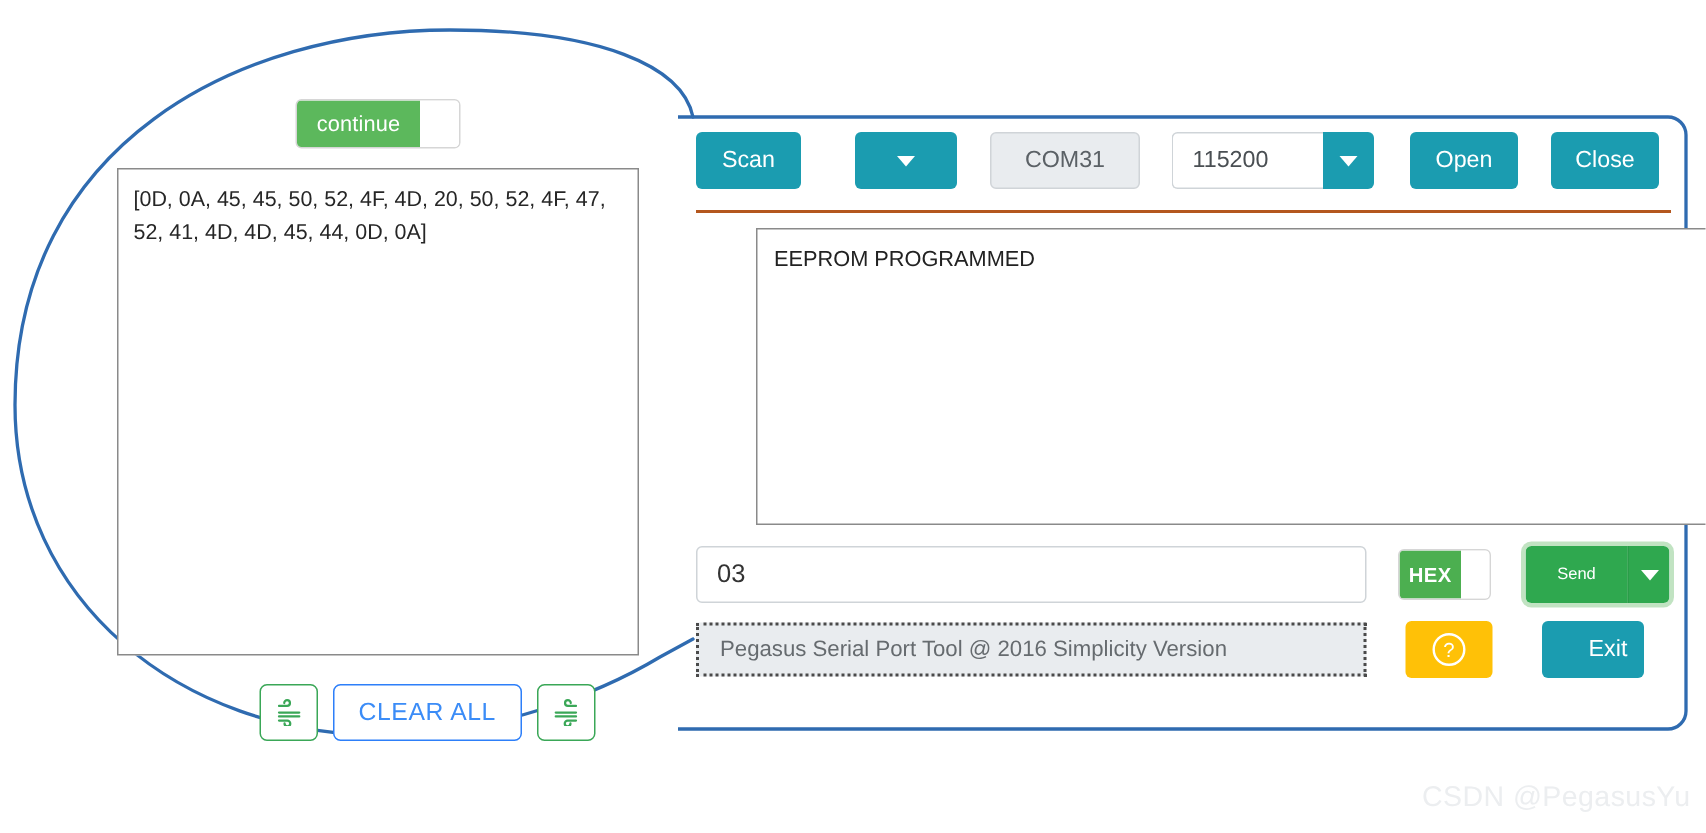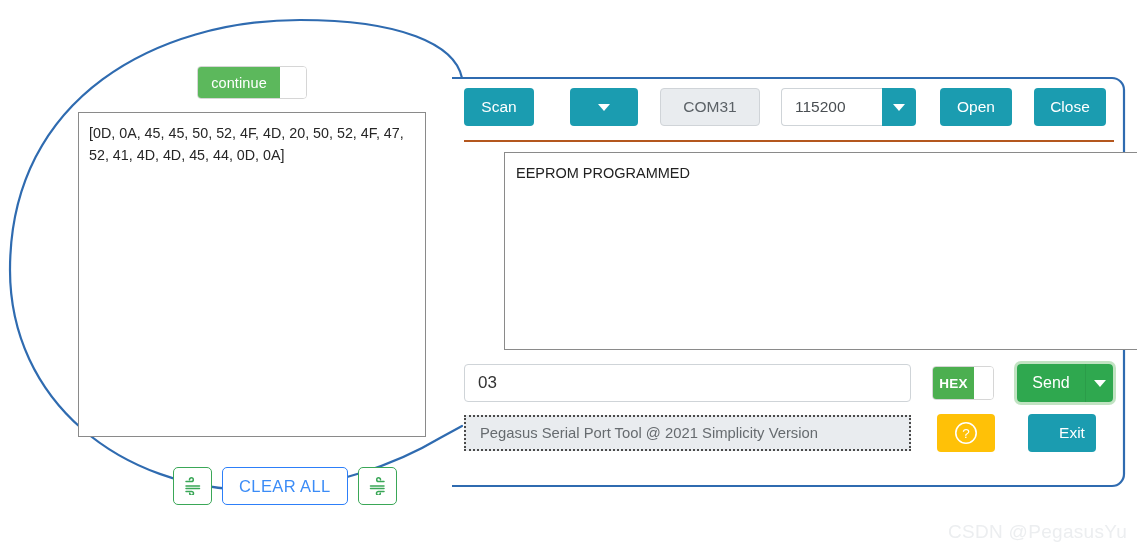--- a/index.html
+++ b/index.html
@@ -29,21 +29,21 @@
   .continue-toggle .off { flex:1 1 auto; background:#ffffff; }
 
   .hexbox {
     position:absolute; left:78px; top:112px; width:348px; height:325px;
     border:1px solid #8a8a8a; background:#ffffff;
     padding:9px 10px; font-size:14.3px; color:#262626;
     line-height:22px; white-space:normal; word-break:break-word;
     overflow:hidden;
   }
 
-  .left-btns { position:absolute; left:173px; top:467px; height:38px; display:flex; gap:10px; align-items:center; }
+  .left-btns { position:absolute; left:173px; top:456px; height:38px; display:flex; gap:10px; align-items:center; }
   .icon-btn {
     width:39px; height:38px; border:1px solid #3aa757; border-radius:5px;
     background:#fff; display:flex; align-items:center; justify-content:center;
   }
   .clear-btn {
     height:38px; padding:0 16px; border:1px solid #2d7ff9; border-radius:5px;
     background:#fff; color:#3b8cf7; font-size:16.5px; letter-spacing:.4px;
     display:flex; align-items:center; justify-content:center; white-space:nowrap;
   }
 
@@ -99,21 +99,21 @@
     flex:0 0 41px; background:#4caf50; color:#fff; font-size:13.5px; font-weight:bold;
     display:flex; align-items:center; justify-content:center; letter-spacing:.3px;
   }
   .hex-toggle .off { flex:1 1 auto; background:#fff; }
   .send-split {
     display:flex; height:38px; border-radius:4px; overflow:hidden;
     box-shadow:0 0 0 3px rgba(76,175,80,.35);
   }
   .send-main {
     background:#2fa84f; color:#fff; width:68px; display:flex; align-items:center; justify-content:center;
-    font-size:16px;
+    font-size:11px;
   }
   .send-caret {
     background:#2fa84f; width:28px; display:flex; align-items:center; justify-content:center;
     border-left:1px solid #2b9c49;
   }
 
   .statusrow { position:absolute; left:9px; top:344px; height:38px; width:650px; display:flex; align-items:center; }
   .statusbar {
     width:447px; height:36px; background:#e9ecef; border:2px dotted #4a4a4a;
     display:flex; align-items:center; padding-left:14px; color:#666b6f; font-size:14.8px;
@@ -213,21 +213,21 @@
       </div>
       <div class="send-split">
         <div class="send-main">Send</div>
         <div class="send-caret">
           <span class="caret-glyph"></span>
         </div>
       </div>
     </div>
 
     <div class="statusrow">
-      <div class="statusbar">Pegasus Serial Port Tool @ 2021 Simplicity Version</div>
+      <div class="statusbar">Pegasus Serial Port Tool @ 2016 Simplicity Version</div>
       <div class="help-btn">
         <svg width="26" height="26" viewBox="0 0 26 26">
           <circle cx="13" cy="13" r="10.2" fill="none" stroke="#ffffff" stroke-width="1.6"></circle>
           <text x="13" y="18.2" text-anchor="middle" font-family="Liberation Sans, sans-serif" font-size="13.5" fill="#ffffff">?</text>
         </svg>
       </div>
       <div class="tl-btn exit-btn">Exit</div>
     </div>
 
   </div>

